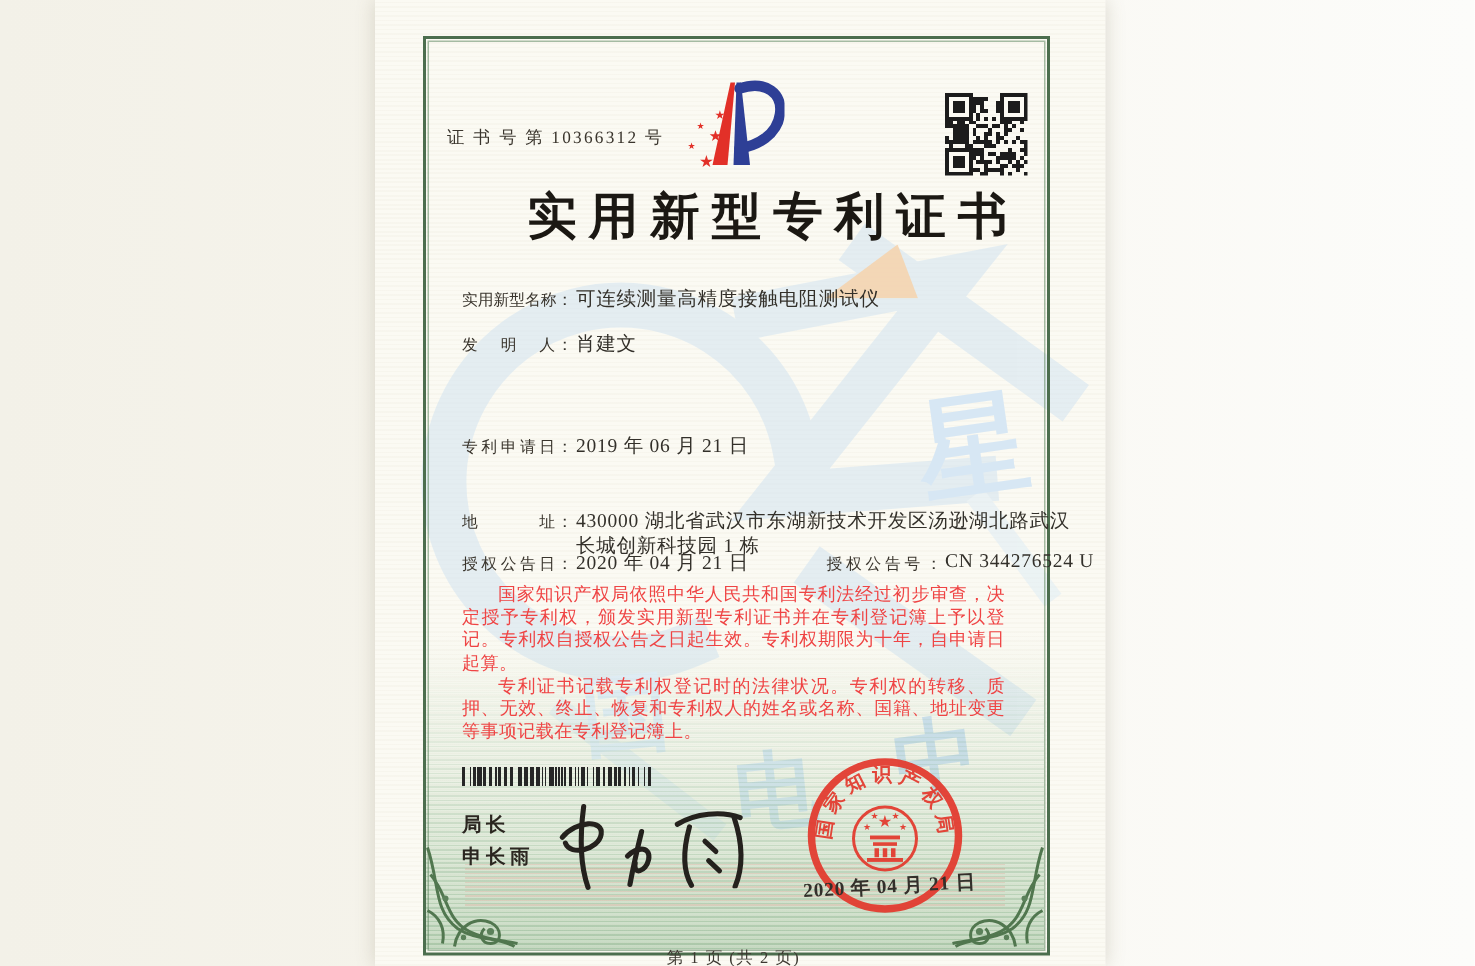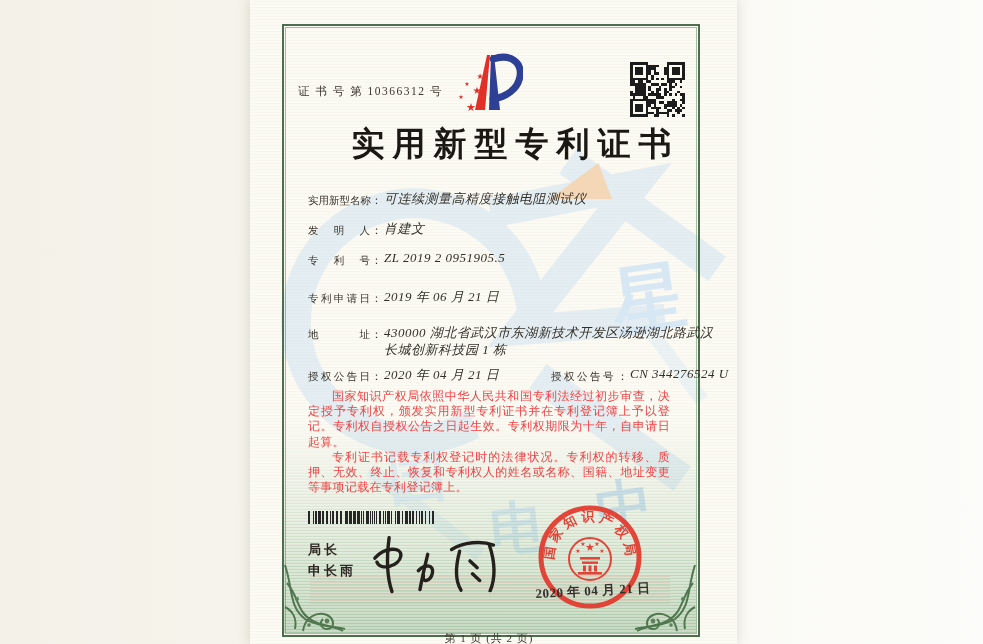--- a/index.html
+++ b/index.html
@@ -54,21 +54,21 @@
   .title{
     position:absolute;left:0;right:0;top:122px;text-align:center;
     font-size:33px;font-weight:bold;letter-spacing:8px;color:#1b1813;
     text-indent:8px;
     padding-left:36px;
   }
   .row{position:absolute;left:58px;white-space:nowrap;color:#33302a;}
   .lbl{display:inline-block;width:62px;text-align:justify;text-align-last:justify;
        font-size:10.5px;vertical-align:baseline;color:#3a352d;}
   .colon{font-size:11px;padding:0 2px 0 1px;}
-  .val{font-size:13px;display:inline-block;vertical-align:top;letter-spacing:.5px;font-style:italic;}
+  .val{font-size:13px;display:inline-block;vertical-align:top;letter-spacing:.5px;}
   .val div{line-height:17px;}
   .pair2{position:absolute;left:243px;top:0;white-space:nowrap;}
   .pair2 .lbl2{font-size:10.5px;letter-spacing:2.5px;color:#3a352d;}
   .paras{position:absolute;left:58px;top:389px;width:362px;color:#ef4444;}
   .paras p{margin:0;font-size:12px;line-height:15.2px;text-indent:2em;text-align:justify;letter-spacing:.3px;}
   .signer{position:absolute;left:58px;top:539px;color:#2b2620;font-size:13px;font-weight:600;letter-spacing:3px;line-height:21px;}
   .seal-date{
     position:absolute;left:278px;top:582px;width:130px;text-align:center;
     font-size:13px;font-weight:600;color:#33302b;letter-spacing:.5px;transform:rotate(-3deg);
   }
@@ -305,27 +305,24 @@
       </svg>
 
     <div class="title">实用新型专利证书</div>
 
     <div class="row" style="top:190px">
       <span class="lbl">实用新型名称</span><span class="colon">：</span><span class="val">可连续测量高精度接触电阻测试仪</span>
     </div>
     <div class="row" style="top:220px">
       <span class="lbl">发明人</span><span class="colon">：</span><span class="val">肖建文</span>
     </div>
-    <div class="row" style="top:250px">
-      <span class="lbl">专利号</span><span class="colon">：</span><span class="val">ZL 2019 2 0951905.5</span>
-    </div>
     <div class="row" style="top:288px">
       <span class="lbl">专利申请日</span><span class="colon">：</span><span class="val">2019 年 06 月 21 日</span>
     </div>
-    <div class="row" style="top:324px">
+    <div class="row" style="top:338px">
       <span class="lbl">地址</span><span class="colon">：</span><span class="val"><div>430000 湖北省武汉市东湖新技术开发区汤逊湖北路武汉</div><div>长城创新科技园 1 栋</div></span>
     </div>
     <div class="row" style="top:366px">
       <span class="lbl">授权公告日</span><span class="colon">：</span><span class="val">2020 年 04 月 21 日</span>
       <span class="pair2"><span class="lbl2">授权公告号</span><span class="colon">：</span><span class="val">CN 344276524 U</span></span>
     </div>
 
     <div class="paras">
       <p>国家知识产权局依照中华人民共和国专利法经过初步审查，决定授予专利权，颁发实用新型专利证书并在专利登记簿上予以登记。专利权自授权公告之日起生效。专利权期限为十年，自申请日起算。</p>
       <p>专利证书记载专利权登记时的法律状况。专利权的转移、质押、无效、终止、恢复和专利权人的姓名或名称、国籍、地址变更等事项记载在专利登记簿上。</p>

